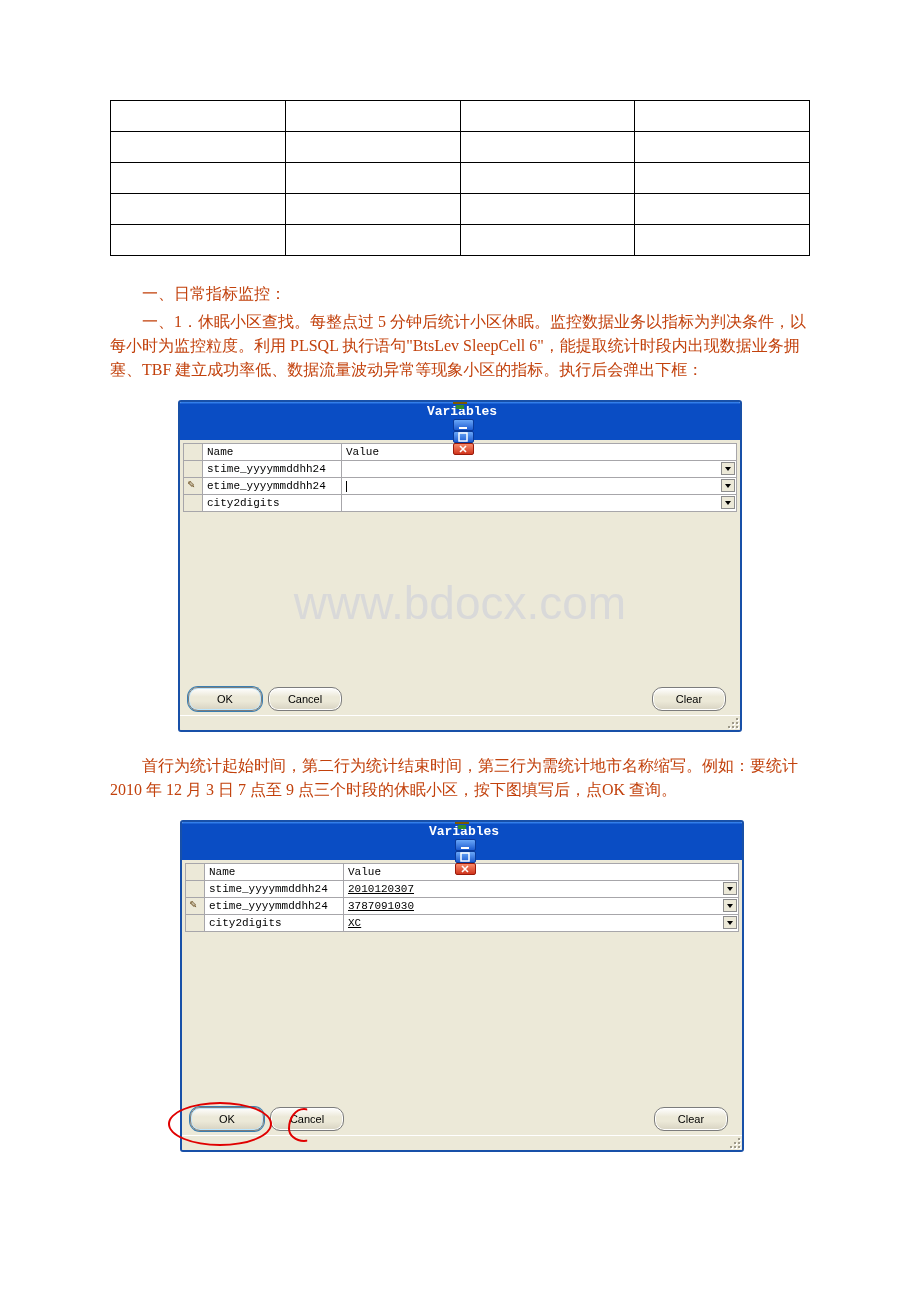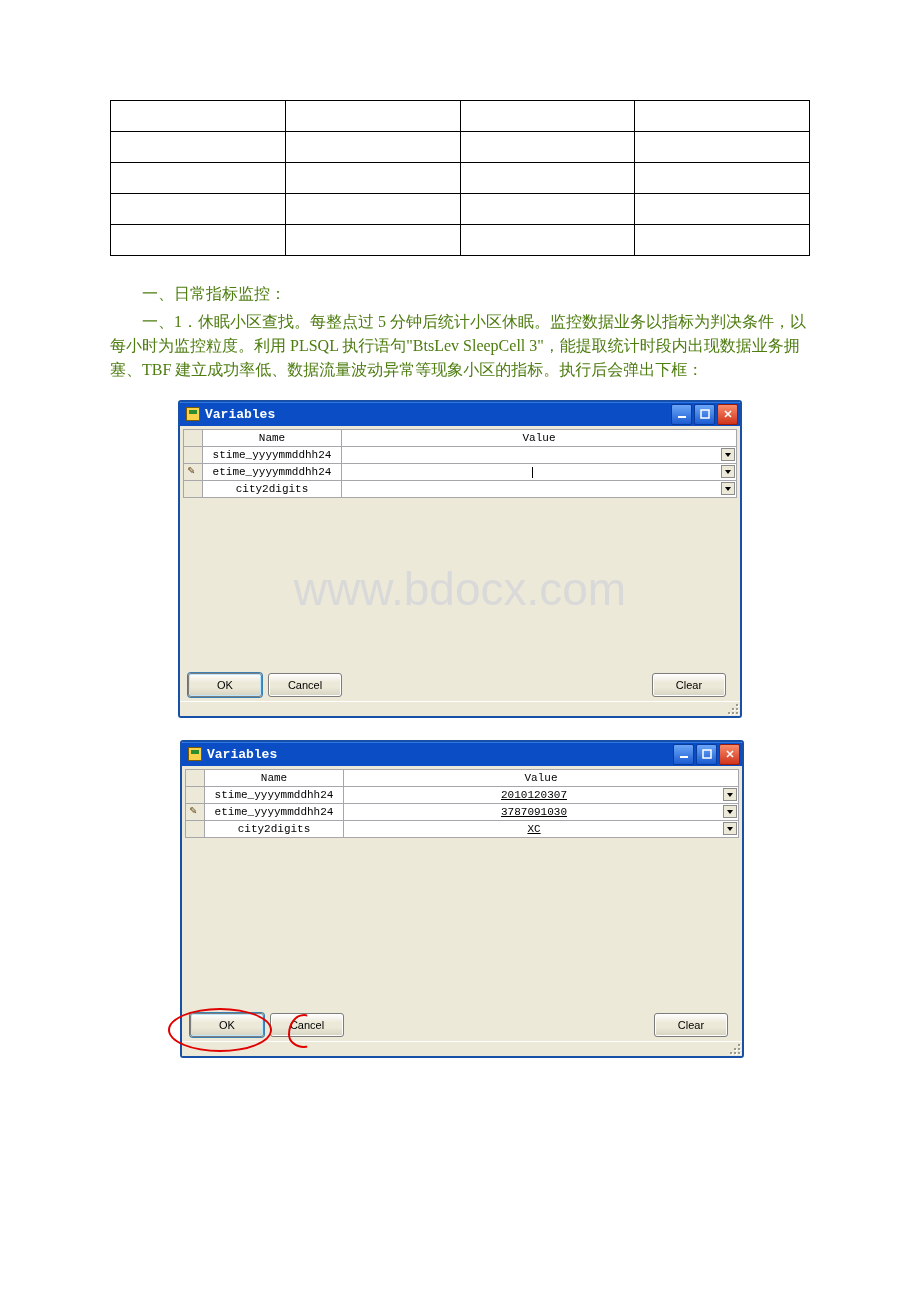--- a/index.html
+++ b/index.html
@@ -23,41 +23,42 @@
     height: 28px;
   }
   
   .indent {
     text-indent: 2em;
   }
   p {
     margin: 0 0 4px 0;
     font-size: 16px;
     line-height: 24px;
-    color: #4d7c0f;
+    color: #c2410c;
   }
   
   .vars-dialog {
     margin: 18px auto 22px auto;
     width: 560px;
     border: 2px solid #1850a8;
     border-radius: 3px;
     background: #ece9d8;
     position: relative;
     font-family: Tahoma, Verdana, sans-serif;
     font-size: 11px;
     overflow: hidden;
   }
   .titlebar {
     height: 24px;
     background: linear-gradient(to bottom,#3f8cf3 0%,#0a4dc4 6%,#0a4dc4 90%,#0a4dc4 100%);
     display: flex;
     align-items: center;
-    padding: 0 2px 0 6px;
+    padding: 0 2px 14px 6px;
     color: #fff;
+    flex-direction: column;
   }
   .titlebar .tb-icon {
     width: 14px; height: 14px;
     margin-right: 5px;
     display: inline-block;
     background: #f9d24b;
     border: 1px solid #7a5a00;
     box-sizing: border-box;
     position: relative;
   }
@@ -102,21 +103,21 @@
     border-collapse: collapse;
     background: #fff;
     table-layout: fixed;
   }
   .grid th, .grid td {
     border: 1px solid #a7a6aa;
     padding: 1px 4px;
     font-size: 11px;
     background: #fff;
     height: 14px;
-    text-align: center;
+    text-align: left;
     font-weight: normal;
     font-family: "SimSun","Courier New",monospace;
     white-space: nowrap;
   }
   .grid .rowhdr {
     width: 18px;
     background: #ece9d8;
     text-align: center;
     padding: 0;
   }
@@ -180,21 +181,21 @@
   .btnbar {
     display: flex;
     align-items: center;
     padding: 6px 8px 4px 8px;
   }
   .xpbtn {
     min-width: 72px;
     height: 22px;
     background: linear-gradient(#fff,#ece9d8 40%,#ece9d8 60%,#d7d3c2);
     border: 1px solid #7c7c7c;
-    border-radius: 3px;
+    border-radius: 10px;
     font-size: 11px;
     font-family: Tahoma, sans-serif;
     color: #000;
     display: inline-flex;
     align-items: center; justify-content: center;
     margin-right: 6px;
     box-shadow: inset 0 0 0 1px #fff;
   }
   .xpbtn.default {
     box-shadow: 0 0 0 1px #3c7fb1, inset 0 0 0 1px #bee6fd;
@@ -259,21 +260,21 @@
           <td></td>
           <td></td>
           <td></td>
           <td></td>
         </tr>
   </tbody>
     </table>
 
   <p class="indent">一、日常指标监控：</p>
 
-  <p class="indent">一、1．休眠小区查找。每整点过 5 分钟后统计小区休眠。监控数据业务以指标为判决条件，以每小时为监控粒度。利用 PLSQL 执行语句"BtsLev SleepCell 3"，能提取统计时段内出现数据业务拥塞、TBF 建立成功率低、数据流量波动异常等现象小区的指标。执行后会弹出下框：</p>
+  <p class="indent">一、1．休眠小区查找。每整点过 5 分钟后统计小区休眠。监控数据业务以指标为判决条件，以每小时为监控粒度。利用 PLSQL 执行语句"BtsLev SleepCell 6"，能提取统计时段内出现数据业务拥塞、TBF 建立成功率低、数据流量波动异常等现象小区的指标。执行后会弹出下框：</p>
 
   <div class="vars-dialog">
     <div class="titlebar">
       <span class="tb-icon"></span>
       <span class="tb-title">Variables</span>
       <span class="spacer"></span>
       <span class="winbtn min">
           <svg width="10" height="10">
             <rect x="1" y="7" width="8" height="2" fill="#fff"></rect>
           </svg>
@@ -332,20 +333,21 @@
         <span style="right:1px;bottom:1px;"></span>
         <span style="right:5px;bottom:1px;"></span>
         <span style="right:9px;bottom:1px;"></span>
         <span style="right:1px;bottom:5px;"></span>
         <span style="right:5px;bottom:5px;"></span>
         <span style="right:1px;bottom:9px;"></span>
       </div>
     </div>
   </div>
 
+  <p class="indent">首行为统计起始时间，第二行为统计结束时间，第三行为需统计地市名称缩写。例如：要统计 2010 年 12 月 3 日 7 点至 9 点三个时段的休眠小区，按下图填写后，点OK 查询。</p>
 
   <div class="dialog-outer">
     <div class="vars-dialog">
       <div class="titlebar">
         <span class="tb-icon"></span>
         <span class="tb-title">Variables</span>
         <span class="spacer"></span>
         <span class="winbtn min">
             <svg width="10" height="10">
               <rect x="1" y="7" width="8" height="2" fill="#fff"></rect>

